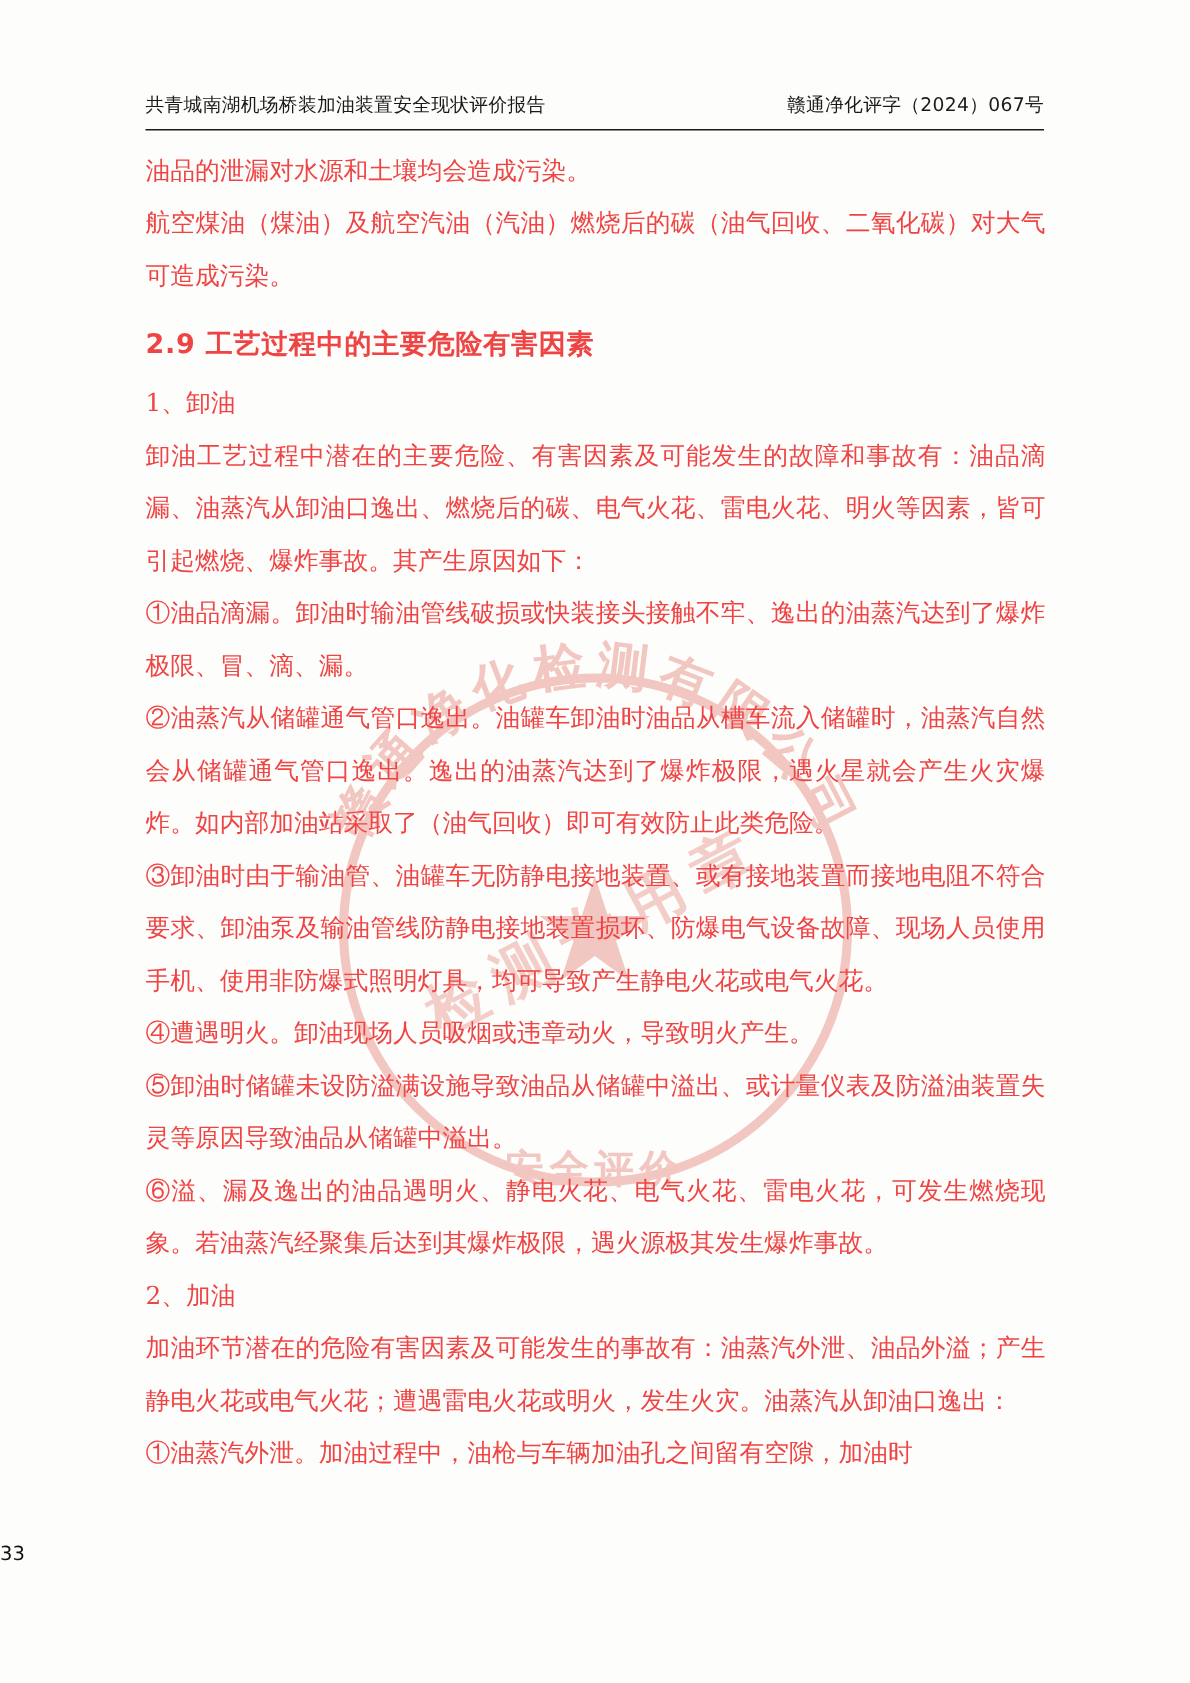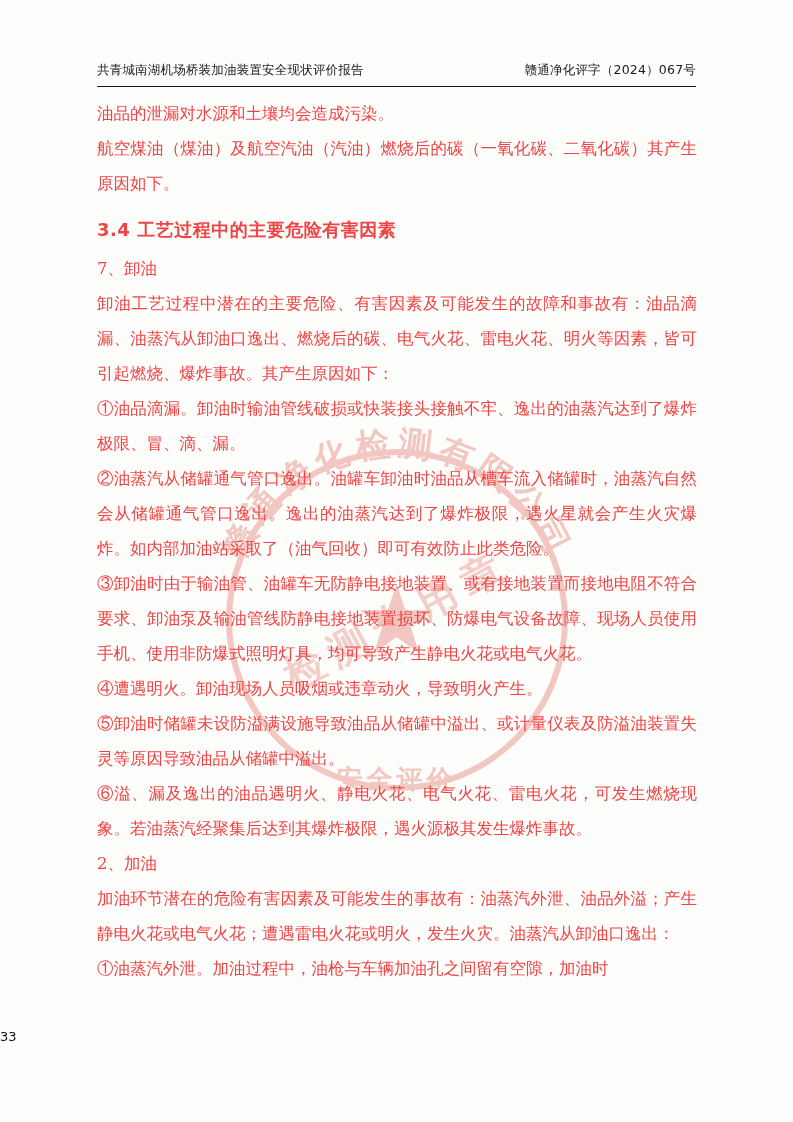--- a/index.html
+++ b/index.html
@@ -165,25 +165,25 @@
   </div>
 
   <div class="header">
     <span class="header-left">共青城南湖机场桥装加油装置安全现状评价报告</span>
     <span class="header-right">赣通净化评字（2024）067号</span>
   </div>
   <div class="header-rule"></div>
 
   <div class="content">
     <p class="p-none">油品的泄漏对水源和土壤均会造成污染。</p>
-    <p class="p-indent">航空煤油（煤油）及航空汽油（汽油）燃烧后的碳（一氧化碳、二氧化碳）其产生原因如下。</p>
+    <p class="p-indent">航空煤油（煤油）及航空汽油（汽油）燃烧后的碳（油气回收、二氧化碳）对大气可造成污染。</p>
 
-    <h2 class="section">3.4 工艺过程中的主要危险有害因素</h2>
+    <h2 class="section">2.9 工艺过程中的主要危险有害因素</h2>
 
-    <p class="p-indent">7、卸油</p>
+    <p class="p-indent">1、卸油</p>
     <p class="p-indent">卸油工艺过程中潜在的主要危险、有害因素及可能发生的故障和事故有：油品滴漏、油蒸汽从卸油口逸出、燃烧后的碳、电气火花、雷电火花、明火等因素，皆可引起燃烧、爆炸事故。其产生原因如下：</p>
     <p class="p-indent">①油品滴漏。卸油时输油管线破损或快装接头接触不牢、逸出的油蒸汽达到了爆炸极限、冒、滴、漏。</p>
     <p class="p-indent">②油蒸汽从储罐通气管口逸出。油罐车卸油时油品从槽车流入储罐时，油蒸汽自然会从储罐通气管口逸出。逸出的油蒸汽达到了爆炸极限，遇火星就会产生火灾爆炸。如内部加油站采取了（油气回收）即可有效防止此类危险。</p>
     <p class="p-indent">③卸油时由于输油管、油罐车无防静电接地装置、或有接地装置而接地电阻不符合要求、卸油泵及输油管线防静电接地装置损坏、防爆电气设备故障、现场人员使用手机、使用非防爆式照明灯具，均可导致产生静电火花或电气火花。</p>
     <p class="p-indent">④遭遇明火。卸油现场人员吸烟或违章动火，导致明火产生。</p>
     <p class="p-indent">⑤卸油时储罐未设防溢满设施导致油品从储罐中溢出、或计量仪表及防溢油装置失灵等原因导致油品从储罐中溢出。</p>
     <p class="p-indent">⑥溢、漏及逸出的油品遇明火、静电火花、电气火花、雷电火花，可发生燃烧现象。若油蒸汽经聚集后达到其爆炸极限，遇火源极其发生爆炸事故。</p>
     <p class="p-indent">2、加油</p>
     <p class="p-indent">加油环节潜在的危险有害因素及可能发生的事故有：油蒸汽外泄、油品外溢；产生静电火花或电气火花；遭遇雷电火花或明火，发生火灾。油蒸汽从卸油口逸出：</p>
     <p class="p-indent">①油蒸汽外泄。加油过程中，油枪与车辆加油孔之间留有空隙，加油时</p>

